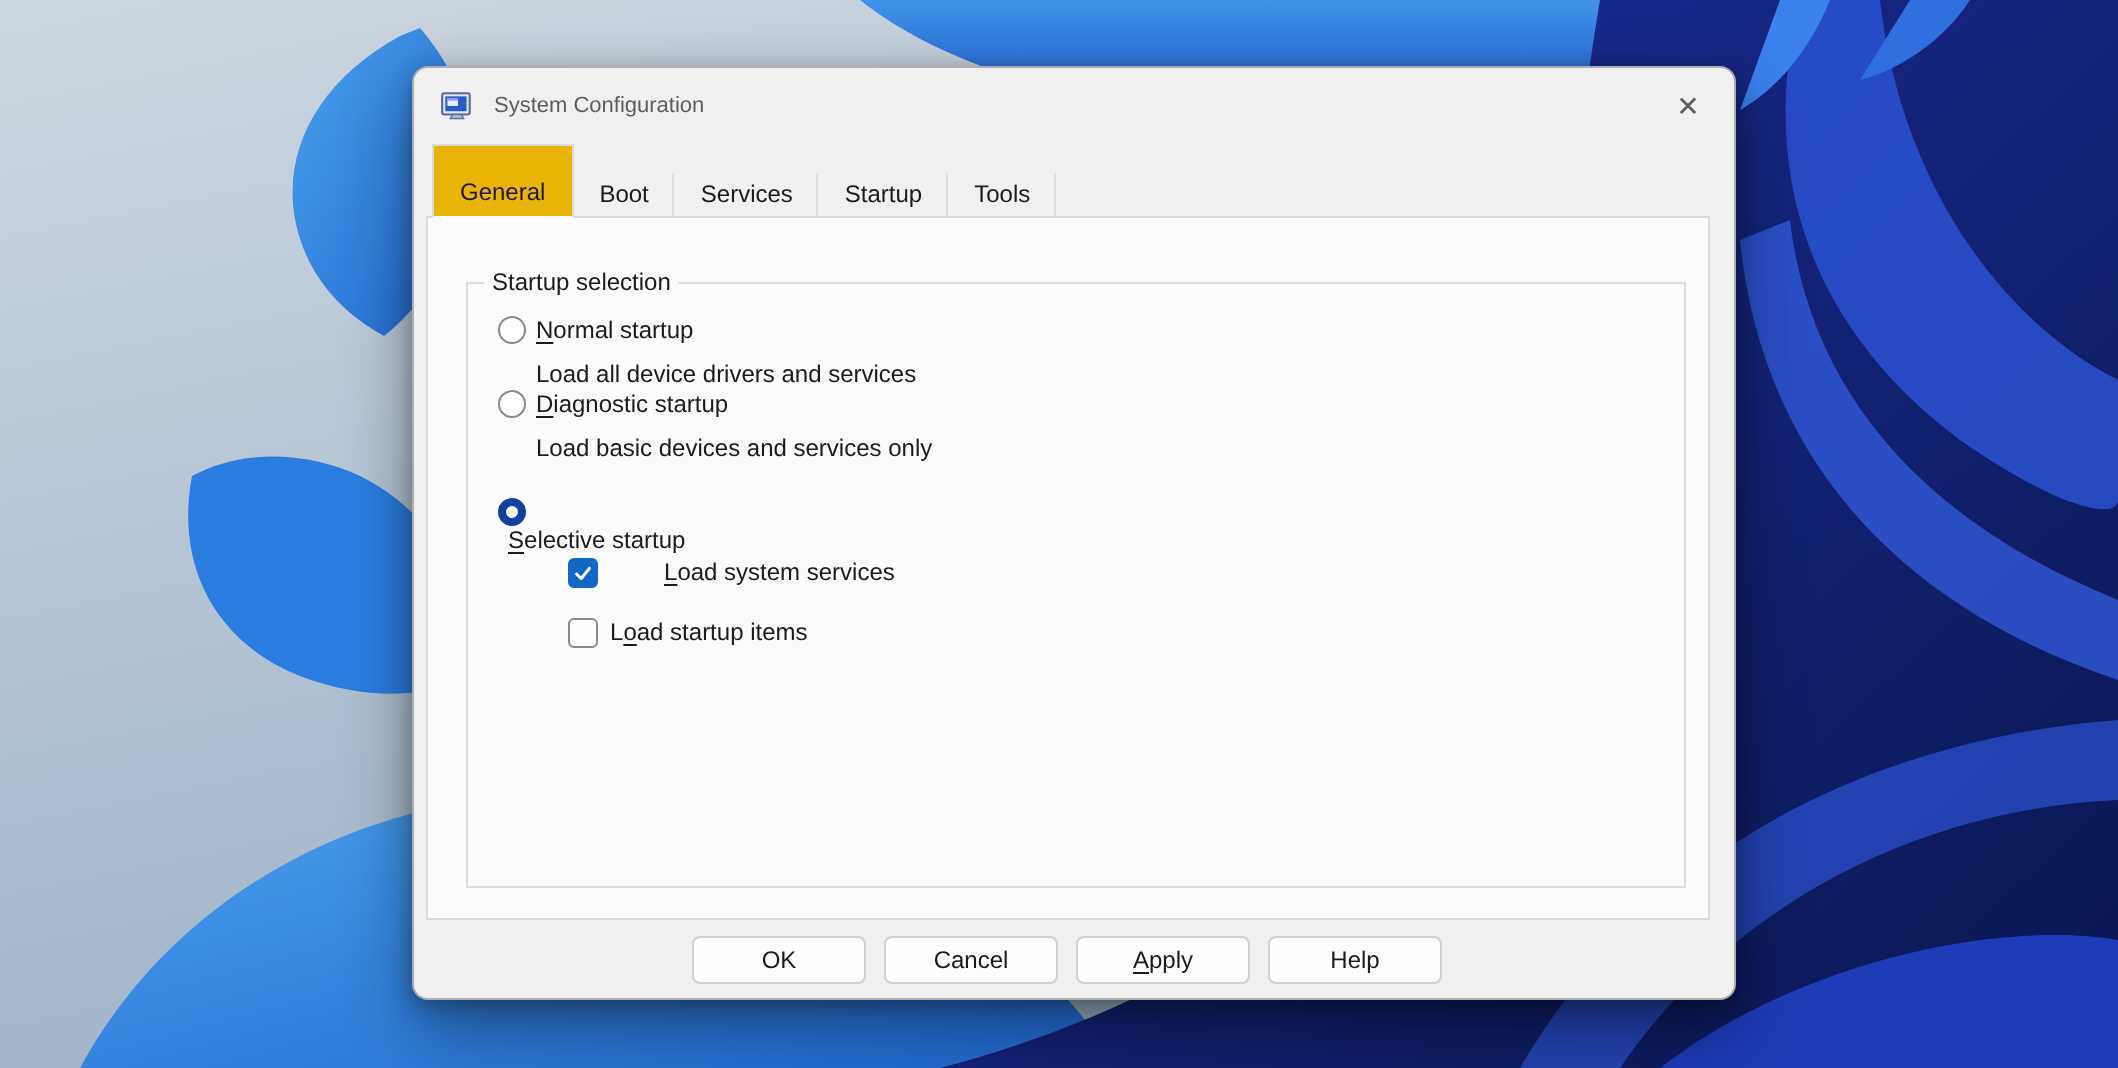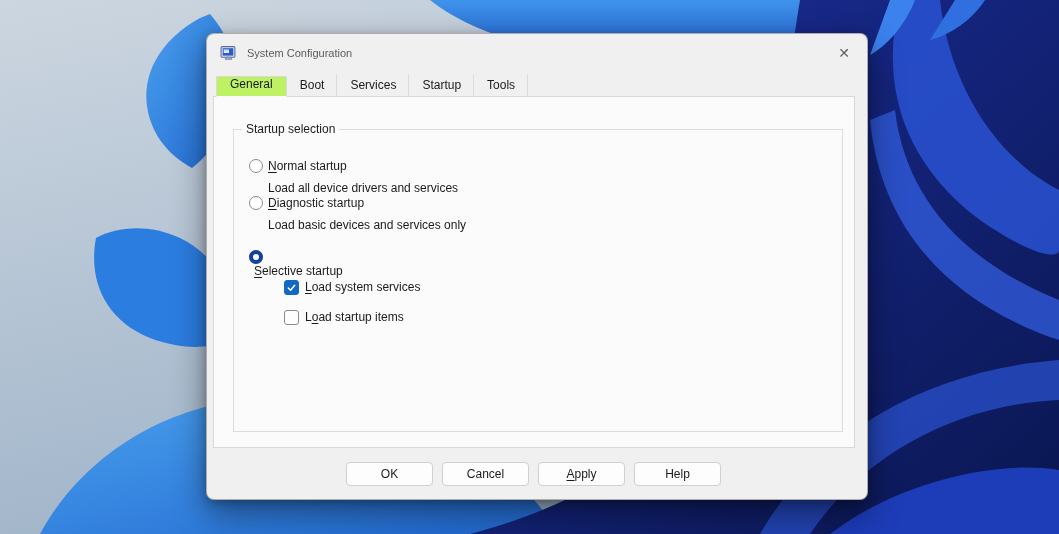--- a/index.html
+++ b/index.html
@@ -20,39 +20,39 @@
   .titlebar { height:38px; display:flex; align-items:center; padding-left:13px; flex:none; }
   .app-icon { width:17px; height:17px; flex:none; }
   .title { margin-left:10px; font-size:11px; color:#5c5c5c; }
   .close-btn { margin-left:auto; width:46px; height:38px; display:flex; align-items:center; justify-content:center;
                font-size:14px; color:#5f5f5f; border-top-right-radius:8px; cursor:default; }
 
   
   .tabs { display:flex; align-items:flex-end; padding-left:9px; margin-bottom:-1px; position:relative; z-index:2; flex:none; }
   .tab { padding:3px 12px 4px 12px; margin-top:2px; border:1px solid transparent; border-right:1px solid #dcdcdc;
          color:#1b1b1b; background:transparent; }
-  .tab.active { background:#bef264; border:1px solid #d9d9d9; border-bottom:1px solid #fbfbfb;
-                margin-top:0; padding:0 13px 5px 13px; }
+  .tab.active { background:#eab308; border:1px solid #d9d9d9; border-bottom:1px solid #fbfbfb;
+                margin-top:0; padding:16px 13px 5px 13px; }
 
   
   .panel { margin:0 12px 0 6px; height:352px; background:#fbfbfb; border:1px solid #d9d9d9; position:relative; z-index:1; flex:none; }
 
   .groupbox { position:absolute; left:19px; right:11px; top:32px; height:303px;
-              border:1px solid #dcdcdc; padding:26px 0 0 15px; }
+              border:1px solid #dcdcdc; padding:13px 0 0 15px; }
   .group-label { position:absolute; top:-8px; left:8px; background:#fbfbfb; padding:0 4px; color:#1b1b1b; }
 
   .radio-row { display:flex; align-items:flex-start; height:16px; }
   .r1 { margin-top:3px; } .r2 { } .r3 { margin-top:17px;flex-direction:column; }
   .radio { width:14px; height:14px; border-radius:50%; background:#fff; border:1px solid #8a8a8a; flex:none; }
   .radio.selected { border:4px solid #14409e; }
   .radio-label { margin-left:5px; }
   .desc { margin:6px 0 0 19px; height:15px; }
 
   .cb-row { display:flex; align-items:center; height:16px; margin-left:35px; }
-  .c1 { margin-top:13px; } .c2 { margin-top:14px; } .c3 { margin-top:14px; }
+  .c1 { margin-top:13px;gap:27px; } .c2 { margin-top:14px; } .c3 { margin-top:14px; }
   .checkbox { width:15px; height:15px; border-radius:3px; flex:none; display:flex; align-items:center; justify-content:center; }
   .checkbox.checked { background:#1268c4; border:1px solid #1268c4; }
   .checkbox.unchecked { background:#fdfdfd; border:1px solid #8a8a8a; }
   .checkbox.disabled { background:#ececec; border:1px solid #c0c0c0; }
   .checkbox svg { width:11px; height:11px; display:block; }
   .cb-label { margin-left:6px; }
   .disabled-text { color:#9c9c9c; }
 
   .key { text-decoration:underline; text-underline-offset:2px; }
 

